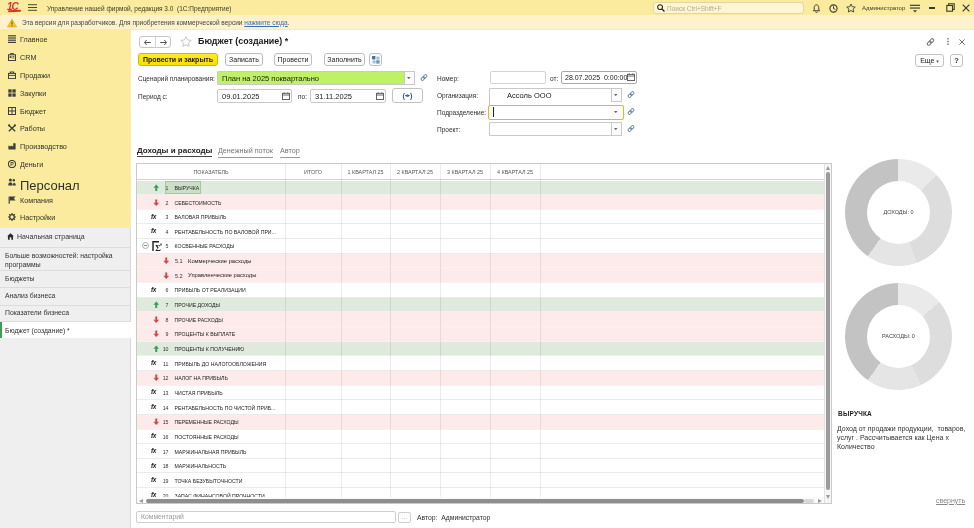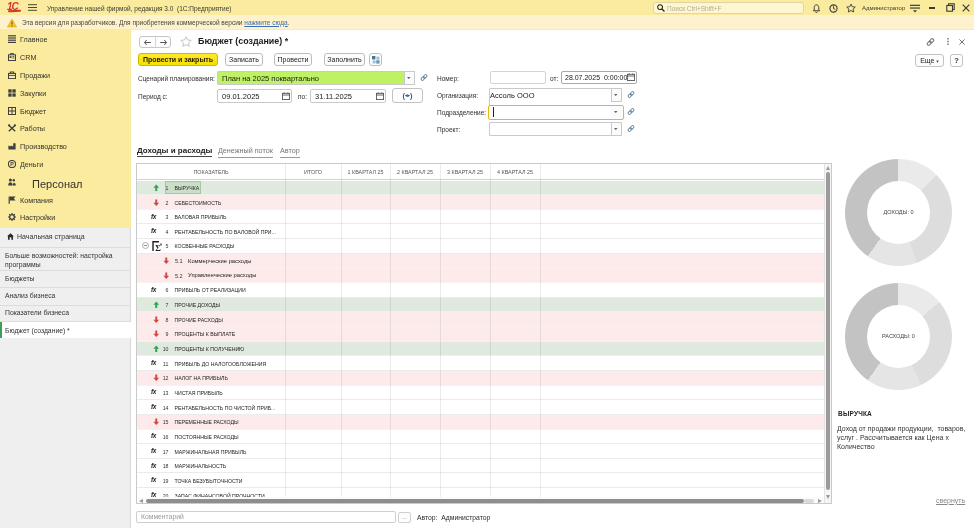--- a/index.html
+++ b/index.html
@@ -130,21 +130,21 @@
       <circle cx="4" cy="4" r="3.6" fill="none" stroke="#3f3f3f" stroke-width="1.1"></circle>
       <text x="4" y="6" font-size="5.4" font-weight="bold" fill="#3f3f3f" text-anchor="middle" font-family="Liberation Sans">Р</text>
     </svg>
 <div class="abs nw" style="left:20px;top:159.9px;font-size:7.2px;color:#33322a;">Деньги</div>
 <svg class="abs" style="left:8px;top:177.7px;" width="8" height="8" viewBox="0 0 8 8">
       <circle cx="2.4" cy="2.1" r="1.5" fill="#3f3f3f"></circle>
       <path d="M0.2 7.5 C0.2 5.3 1.2 4.3 2.4 4.3 C3.6 4.3 4.6 5.3 4.6 7.5 Z" fill="#3f3f3f"></path>
       <circle cx="5.8" cy="2.3" r="1.2" fill="#3f3f3f"></circle>
       <path d="M4.7 7.5 C5 5.5 5.5 4.7 6 4.7 C6.9 4.7 7.8 5.6 7.8 7.5 Z" fill="#3f3f3f"></path>
     </svg>
-<div class="abs nw" style="left:20px;top:177.7px;font-size:11px;color:#33322a;margin-left:12px;">Персонал</div>
+<div class="abs nw" style="left:20px;top:177.7px;font-size:13px;color:#33322a;">Персонал</div>
 <svg class="abs" style="left:8px;top:195.5px;" width="8" height="8" viewBox="0 0 8 8">
       <line x1="1.2" y1="0.4" x2="1.2" y2="7.8" stroke="#3f3f3f" stroke-width="1.2"></line>
       <path d="M1.8 0.6 L7.6 0.6 L5.8 2.5 L7.6 4.4 L1.8 4.4 Z" fill="#3f3f3f"></path>
     </svg>
 <div class="abs nw" style="left:20px;top:195.5px;font-size:7.2px;color:#33322a;">Компания</div>
 <svg class="abs" style="left:8px;top:213.3px;" width="8" height="8" viewBox="0 0 8 8">
       <circle cx="4" cy="4" r="2.3" fill="none" stroke="#3f3f3f" stroke-width="1.3"></circle>
       <g stroke="#3f3f3f" stroke-width="1.2">
         <line x1="4" y1="0" x2="4" y2="1.6"></line>
         <line x1="4" y1="6.4" x2="4" y2="8"></line>
@@ -250,21 +250,21 @@
 <div class="abs nw" style="left:550px;top:74.5px;font-size:6.5px;color:#2e2e2e;">от:</div>
 <div class="abs nw" style="left:561px;top:71px;width:76px;height:13px;background:#fff;border:1px solid #a9a9a9;border-radius:2px;font-size:7px;color:#1a1a1a;line-height:12px;padding-left:3px;">28.07.2025&nbsp; 0:00:00</div>
 <svg class="abs" style="left:627px;top:73px;" width="8" height="8" viewBox="0 0 9 9">
       <rect x="0.5" y="1.5" width="8" height="7" fill="none" stroke="#555" stroke-width="1"></rect>
       <line x1="0.5" y1="3.4" x2="8.5" y2="3.4" stroke="#555" stroke-width="1"></line>
       <line x1="2.5" y1="0.4" x2="2.5" y2="2" stroke="#555" stroke-width="1"></line>
       <line x1="6.5" y1="0.4" x2="6.5" y2="2" stroke="#555" stroke-width="1"></line>
     </svg>
 
 <div class="abs nw" style="left:437px;top:91.5px;font-size:6.5px;color:#2e2e2e;">Организация:</div>
-<div class="abs nw" style="left:489px;top:88px;width:122px;height:28px;background:#fff;border:1px solid #c9c9c9;border-radius:2px 0 0 2px;border-right:none;font-size:7.5px;color:#1a1a1a;line-height:13px;padding-left:0;">Ассоль ООО</div>
+<div class="abs nw" style="left:489px;top:88px;width:122px;height:28px;background:#fff;border:1px solid #c9c9c9;border-radius:2px 0 0 2px;border-right:none;font-size:7.5px;color:#1a1a1a;line-height:13px;padding-left:17px;">Ассоль ООО</div>
 <div class="abs" style="left:611px;top:88px;width:11px;height:14px;background:#fbfbfb;border:1px solid #c9c9c9;"></div>
 <svg class="abs" style="left:614px;top:94px;" width="3.5" height="2.2" viewBox="0 0 5 3">
       <path d="M0 0 L5 0 L2.5 3 Z" fill="#666"></path>
     </svg>
 <svg class="abs" style="left:627px;top:91px;" width="8" height="7" viewBox="0 0 12 11">
       <g fill="none" stroke="#6b87a0" stroke-width="1.5" transform="rotate(-45 6 5.5)">
         <rect x="0.5" y="3.5" width="6.2" height="4" rx="2"></rect>
         <rect x="5.3" y="3.5" width="6.2" height="4" rx="2"></rect>
       </g>
     </svg>

